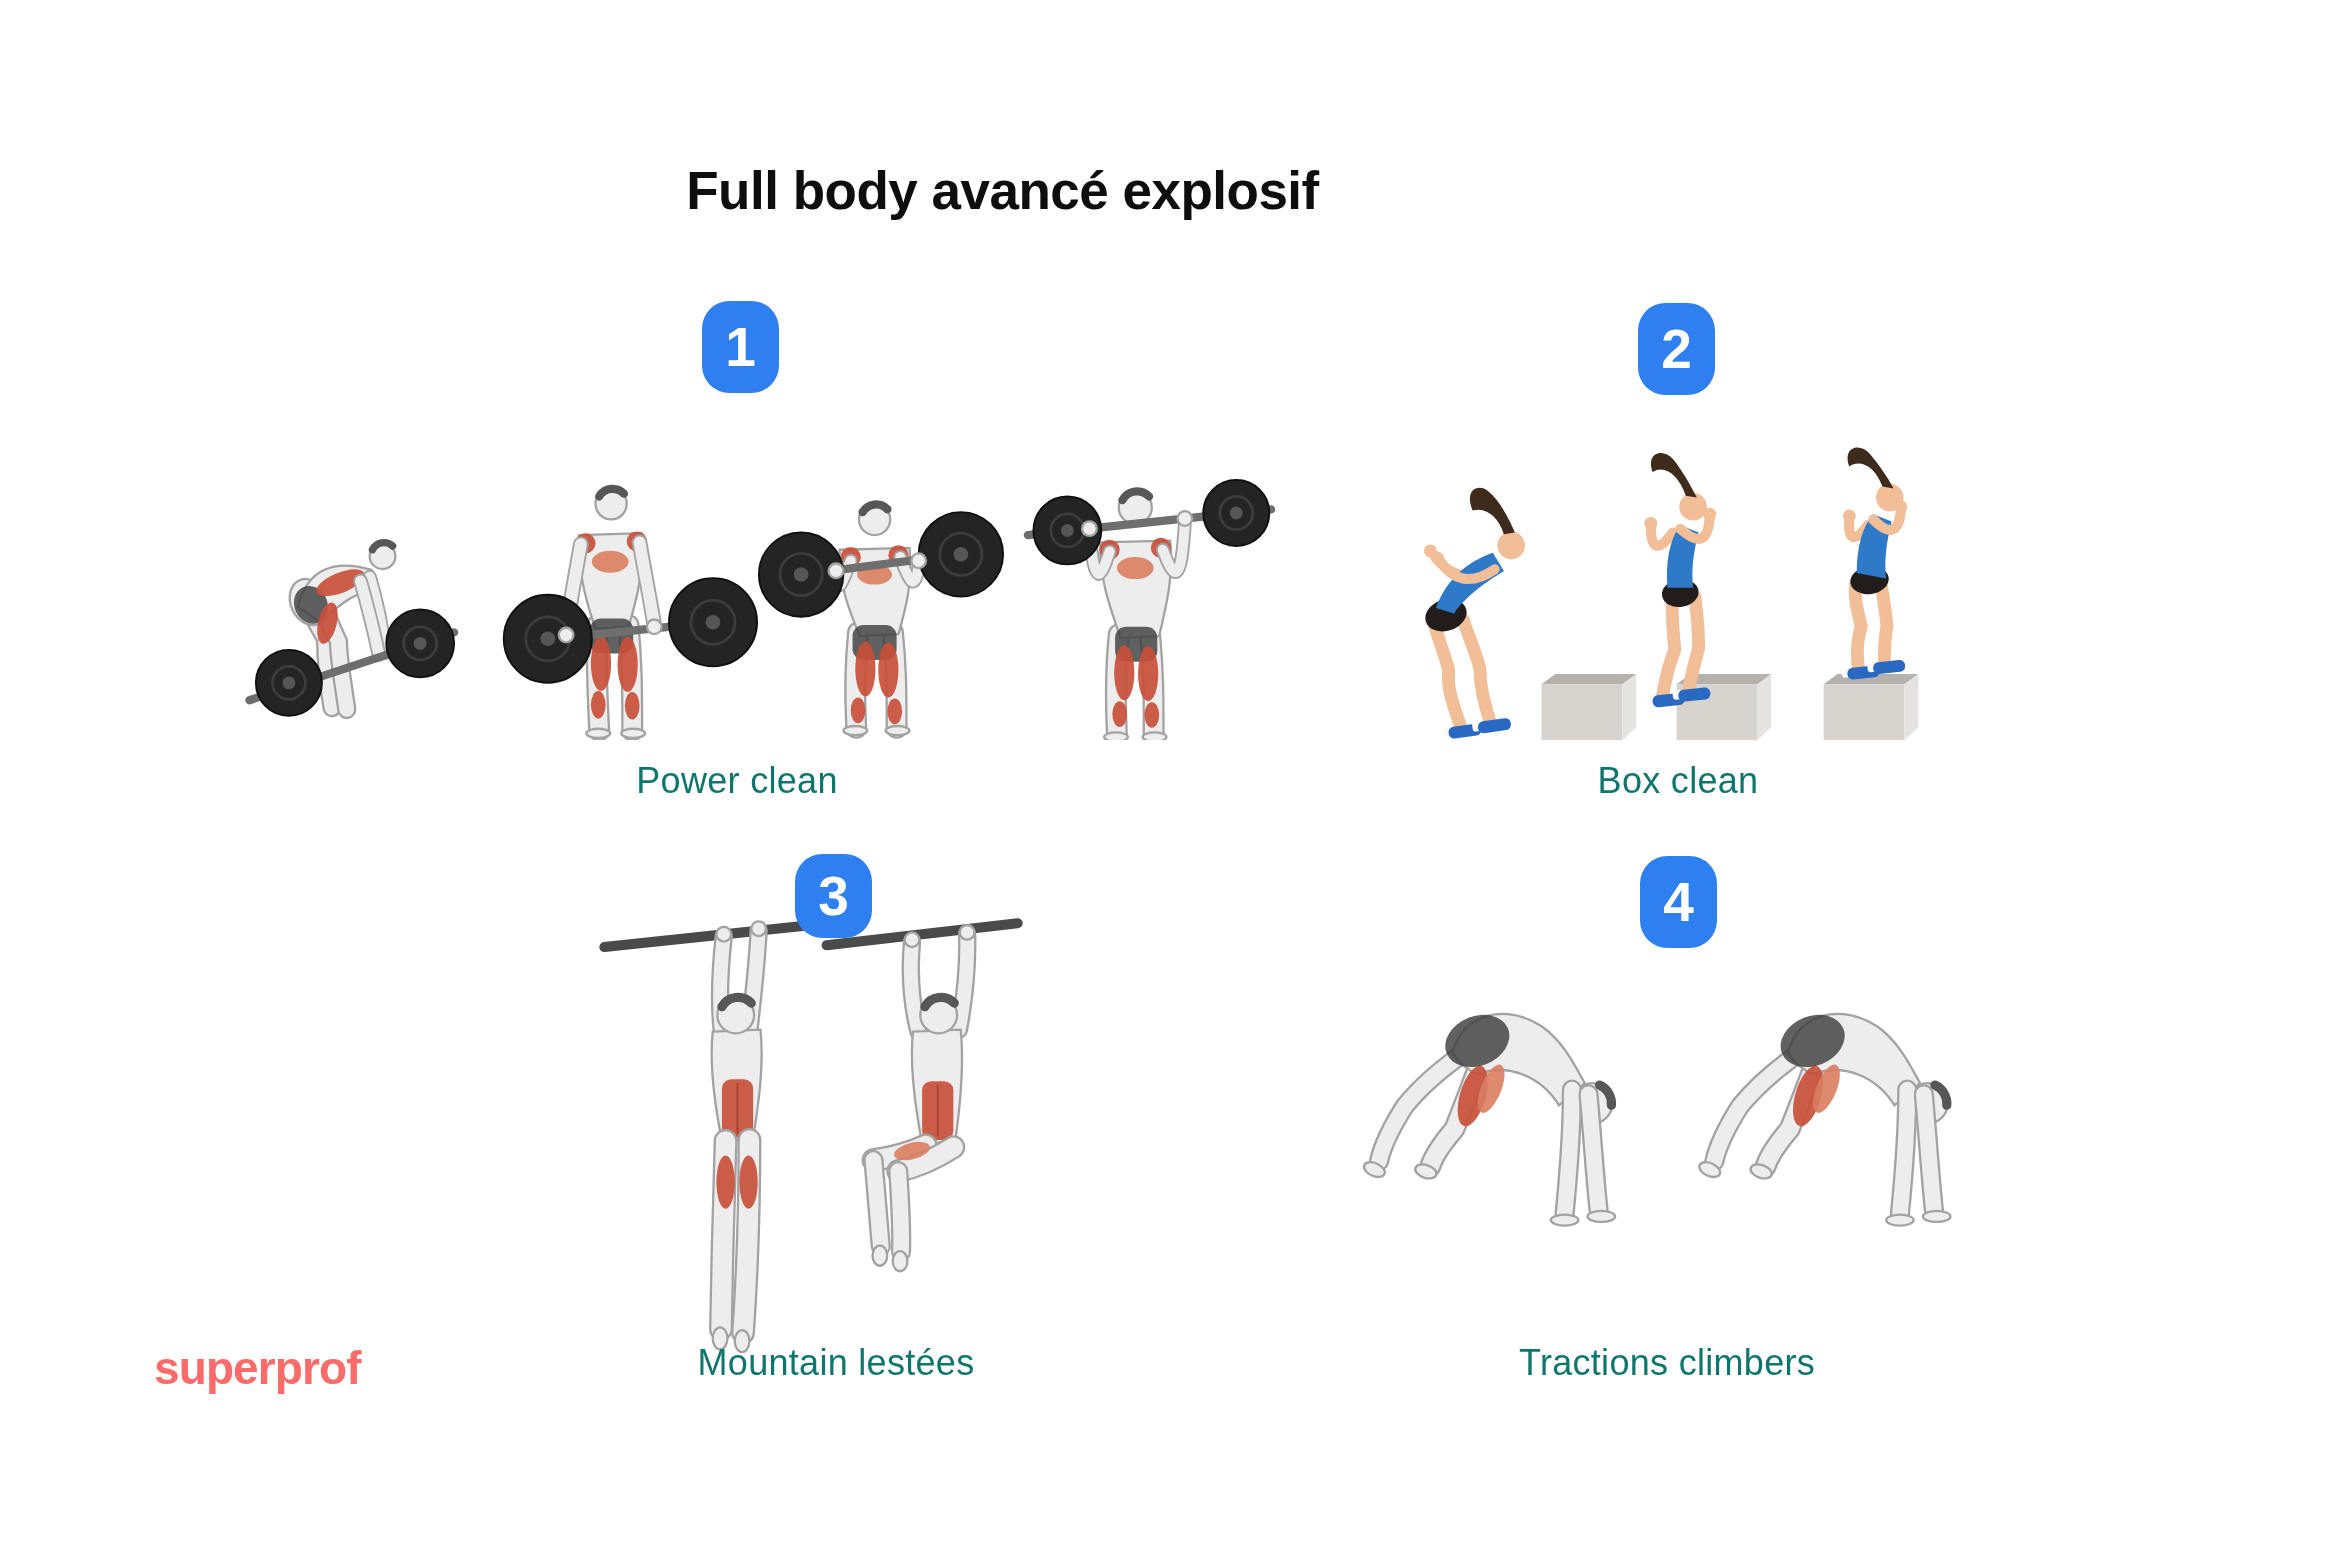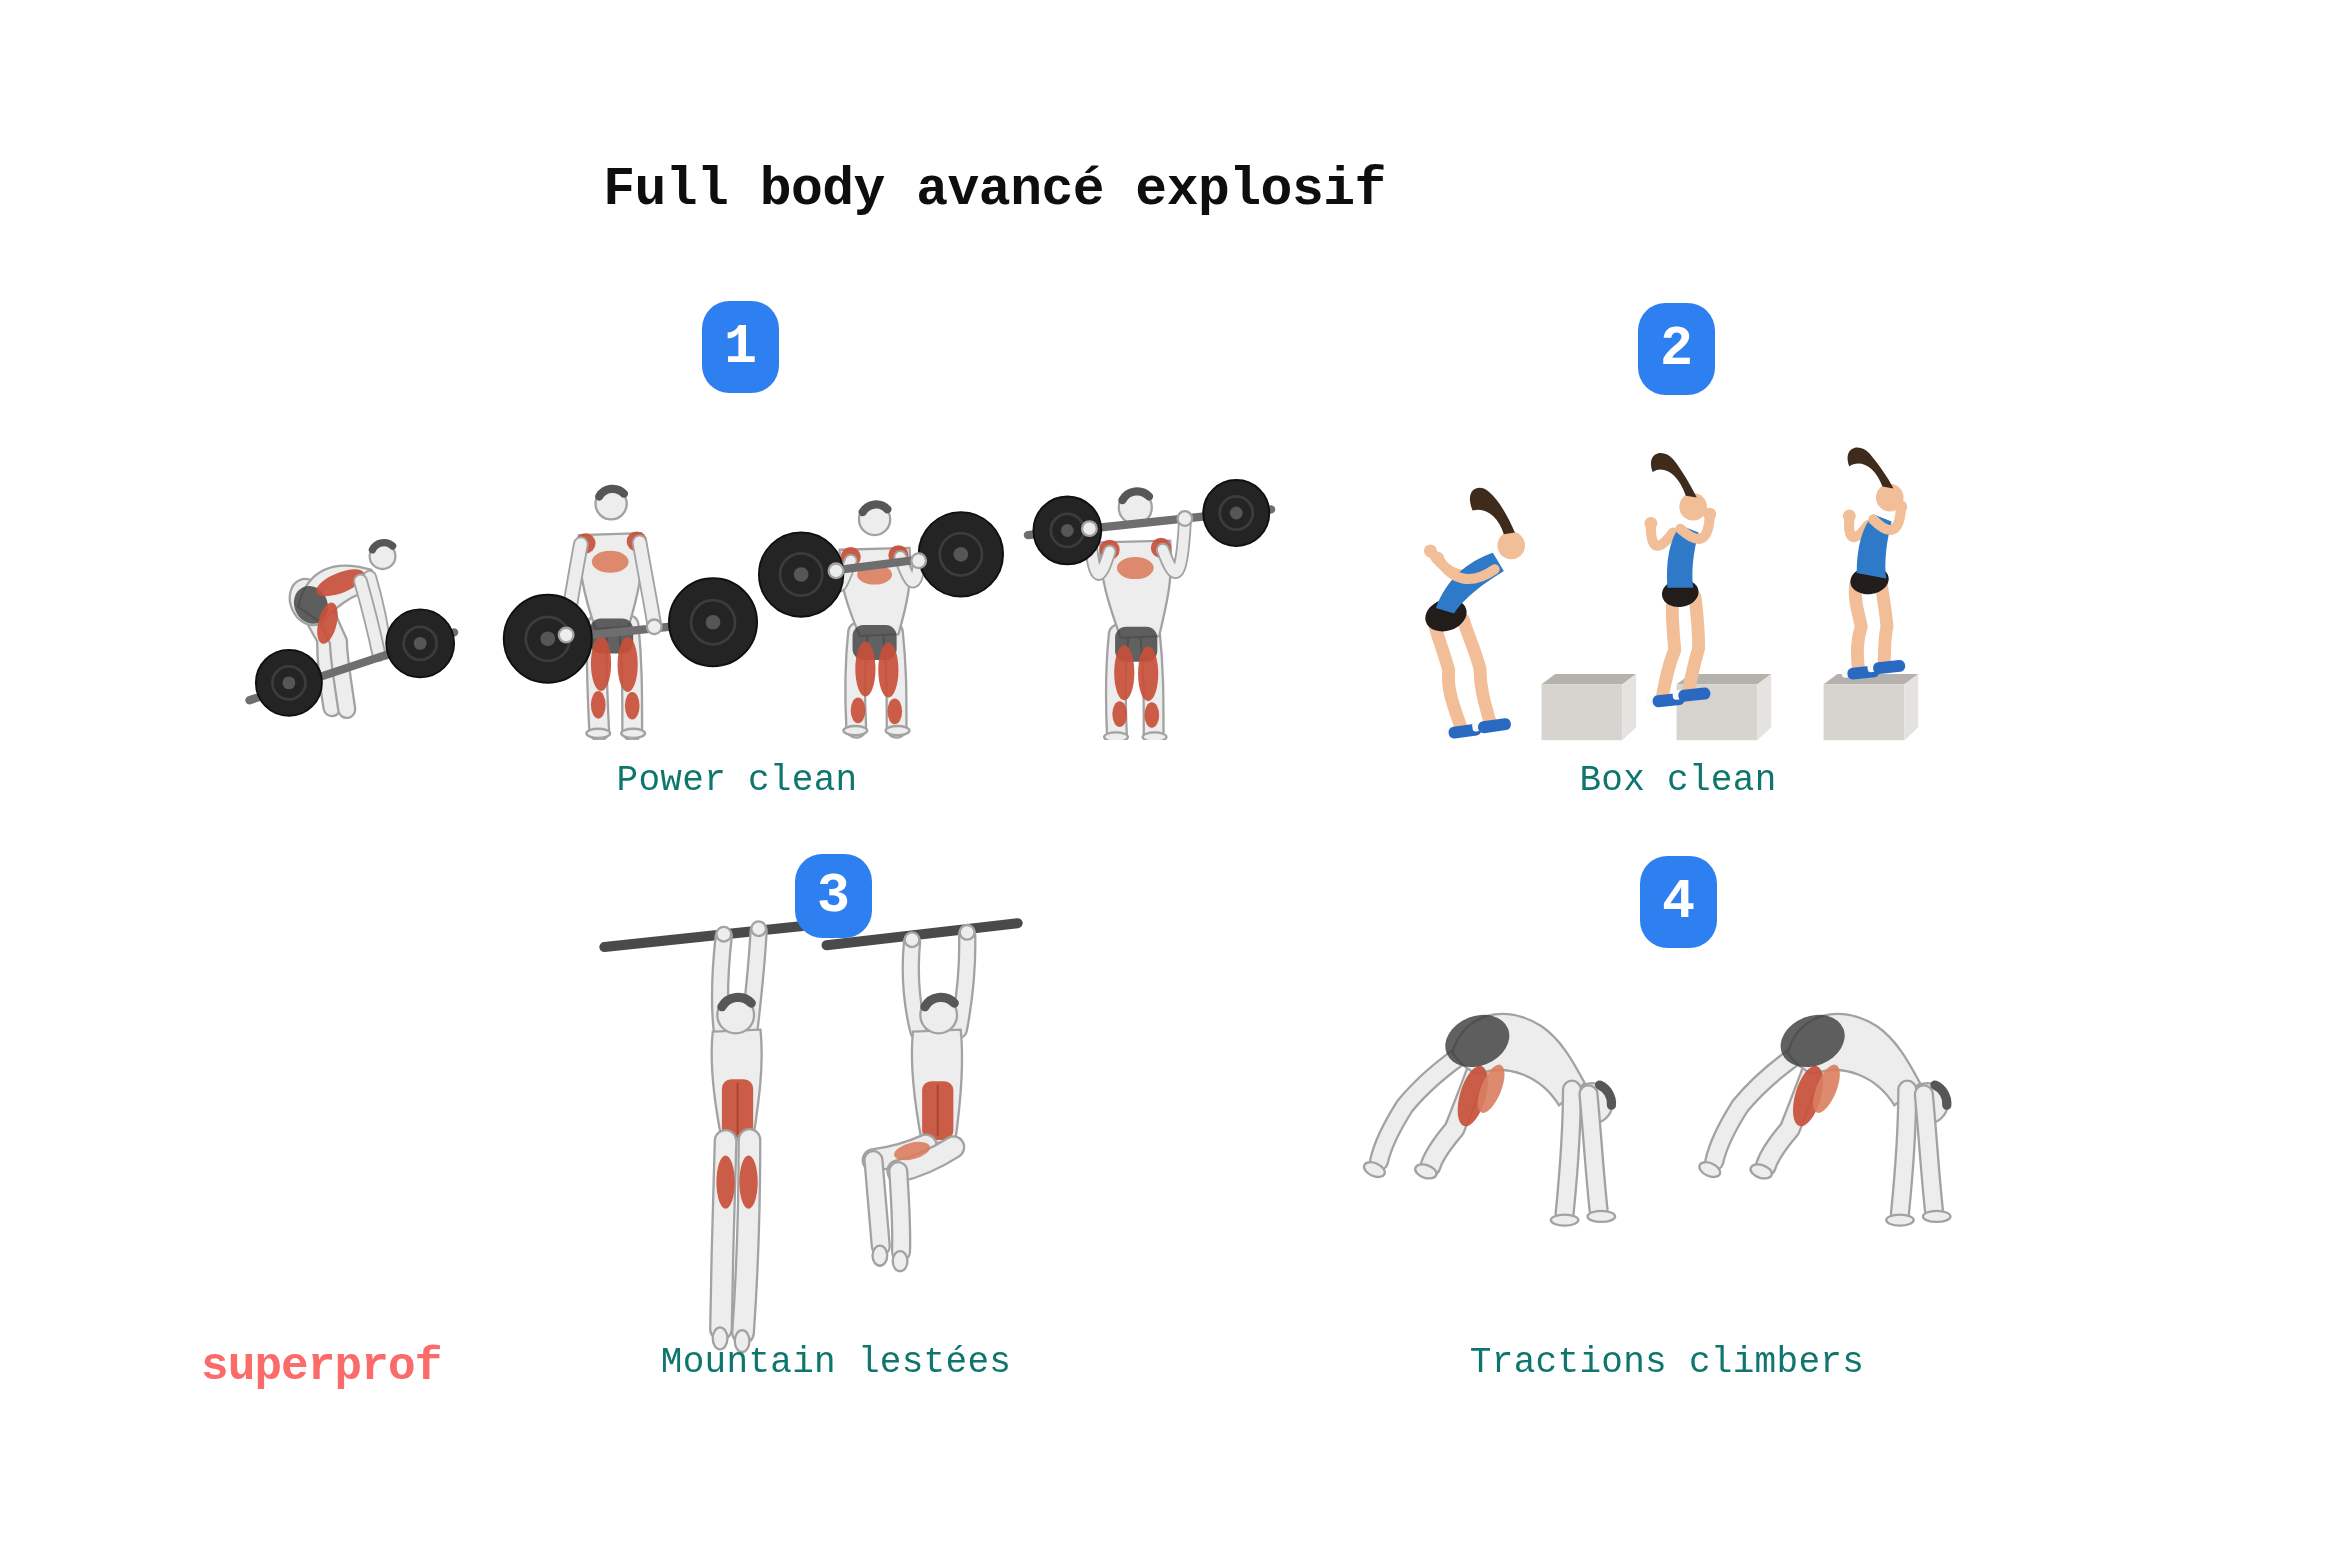--- a/index.html
+++ b/index.html
@@ -1,18 +1,19 @@
 <!DOCTYPE html>
 <html style="font-size:14.7px"><head>
 <meta charset="utf-8">
 <style>
   html,body{margin:0;padding:0;background:#ffffff;}
   .canvas{
     position:relative;width:1989px;height:1568px;background:#ffffff;overflow:hidden;
-    font-family:Liberation Mono, monospace;
+    font-family:Liberation Sans, sans-serif;
+    padding-left:16px;
   }
   .title{
     position:absolute;left:0;right:0;top:160px;text-align:center;
     font-size:53px;font-weight:700;color:#0e0e0e;letter-spacing:-0.5px;
   }
   .badge{
     position:absolute;width:77px;height:92px;border-radius:27.5px;background:#2E80F0;
     color:#ffffff;display:flex;align-items:center;justify-content:center;
     font-size:55px;font-weight:600;z-index:5;
   }
@@ -23,21 +24,21 @@
   .ex-label{
     position:absolute;transform:translateX(-50%);white-space:nowrap;
     font-size:36px;font-weight:500;color:#0f766e;letter-spacing:0.3px;z-index:4;
   }
   #label1{left:737px;top:760px;}
   #label2{left:1678px;top:760px;}
   #label3{left:836px;top:1342px;}
   #label4{left:1667px;top:1342px;}
   .brand{
     position:absolute;left:154px;top:1341px;font-size:46px;font-weight:700;
-    color:#FB6B69;letter-spacing:-0.9px;z-index:4;margin-left:47px;
+    color:#FB6B69;letter-spacing:-0.9px;z-index:4;
   }
   .illus{position:absolute;z-index:1;}
   #ex1-svg{left:243px;top:432px;}
   #ex2-svg{left:1355px;top:424px;}
   #ex3-svg{left:595px;top:914px;}
   #ex4-svg{left:1333px;top:984px;}
 
   
   .lo{stroke:#A2A2A2;fill:none;stroke-linecap:round;stroke-linejoin:round;}
   .lf{stroke:#EDEDED;fill:none;stroke-linecap:round;stroke-linejoin:round;}

